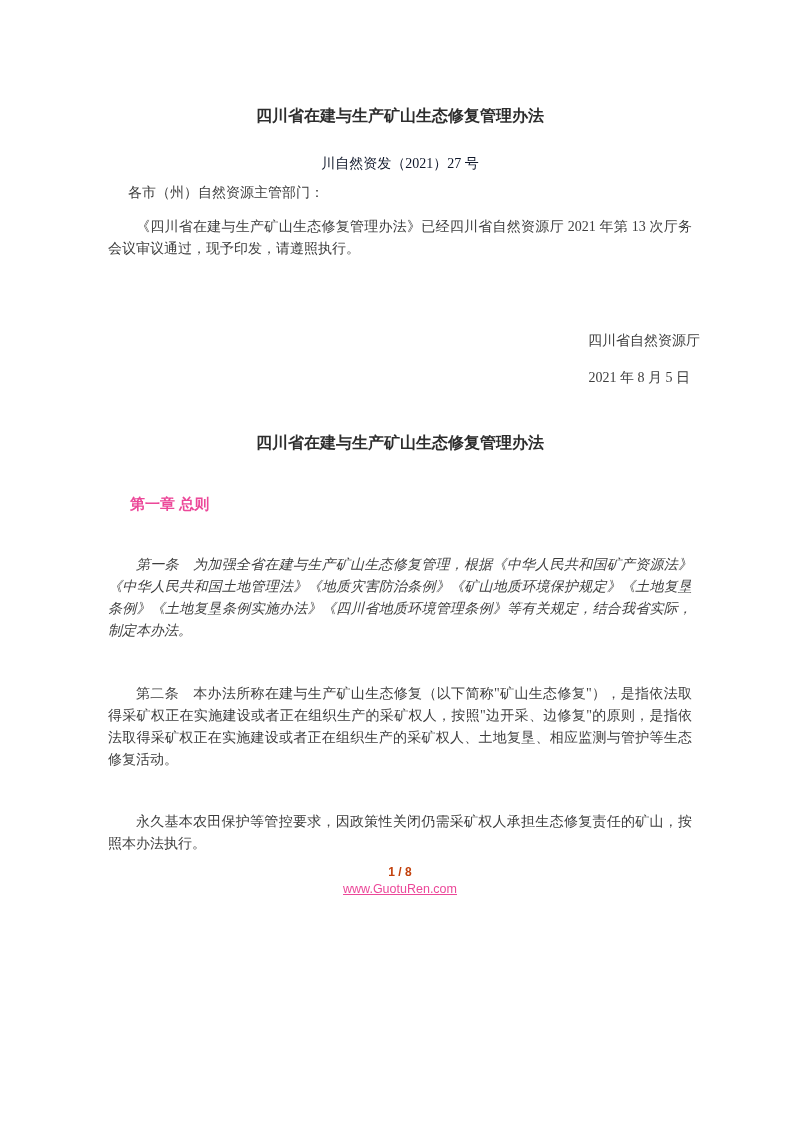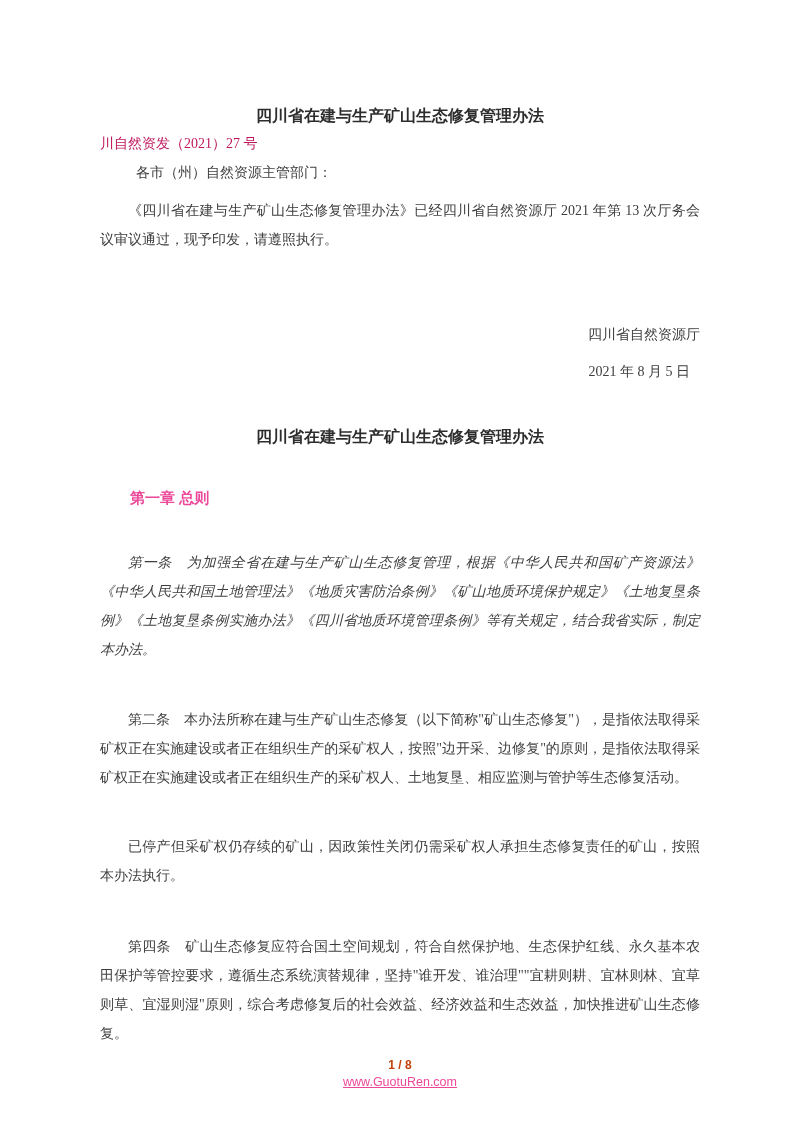--- a/index.html
+++ b/index.html
@@ -26,34 +26,35 @@
     margin: 0;
     margin-top: 105px;
     text-align: center;
     font-family: "Liberation Sans", "DejaVu Sans", sans-serif;
     font-weight: bold;
     font-size: 16px;
     line-height: 22px;
     color: #2d2d2d;
   }
   .doc-number {
-    margin-top: 6px;
+    margin-top: 26px;
+    text-align: center;
     font-size: 14px;
     line-height: 22px;
-    color: #be185d;
+    color: #0f172a;
   }
   .salutation {
-    margin: 8px;
+    margin: 0;
     margin-top: 7px;
     line-height: 21.5px;
     text-indent: 2em;
   }
   .para {
-    margin: 0;
-    line-height: 29px;
+    margin: 8px;
+    line-height: 22px;
     text-indent: 2em;
     text-align: justify;
   }
   .notice { margin-top: 12px; }
   .sig-line {
     text-align: right;
     line-height: 21.5px;
   }
   .sig-org { margin-top: 70px; }
   .sig-date { margin-top: 16px; padding-right: 10px; }
@@ -123,23 +124,22 @@
 
   <h2 class="body-title">四川省在建与生产矿山生态修复管理办法</h2>
 
   <h3 class="chapter">第一章 总则</h3>
 
   <p class="para art-1">第一条　为加强全省在建与生产矿山生态修复管理，根据《中华人民共和国矿产资源法》《中华人民共和国土地管理法》《地质灾害防治条例》《矿山地质环境保护规定》《土地复垦条例》《土地复垦条例实施办法》《四川省地质环境管理条例》等有关规定，结合我省实际，制定本办法。</p>
 
   <p class="para art-2">第二条　本办法所称在建与生产矿山生态修复（以下简称"矿山生态修复"），是指依法取得采矿权正在实施建设或者正在组织生产的采矿权人，按照"边开采、边修复"的原则，是指依法取得采矿权正在实施建设或者正在组织生产的采矿权人、土地复垦、相应监测与管护等生态修复活动。</p>
 
 
-  <p class="para art-4">已停产但采矿权仍存续的矿山，因政策性关闭仍需采矿权人承担生态修复责任的矿山，按照本办法执行。</p>
+  <p class="para art-4">永久基本农田保护等管控要求，因政策性关闭仍需采矿权人承担生态修复责任的矿山，按照本办法执行。</p>
 
-  <p class="para art-5">第四条　矿山生态修复应符合国土空间规划，符合自然保护地、生态保护红线、永久基本农田保护等管控要求，遵循生态系统演替规律，坚持"谁开发、谁治理""宜耕则耕、宜林则林、宜草则草、宜湿则湿"原则，综合考虑修复后的社会效益、经济效益和生态效益，加快推进矿山生态修复。</p>
 
   <div class="footer-page">1 / 8</div>
 
   <div class="footer-linkwrap">
     <a href="#" class="footer-link">www.GuotuRen.com</a>
   </div>
 
 </div>
 
 </body></html>

